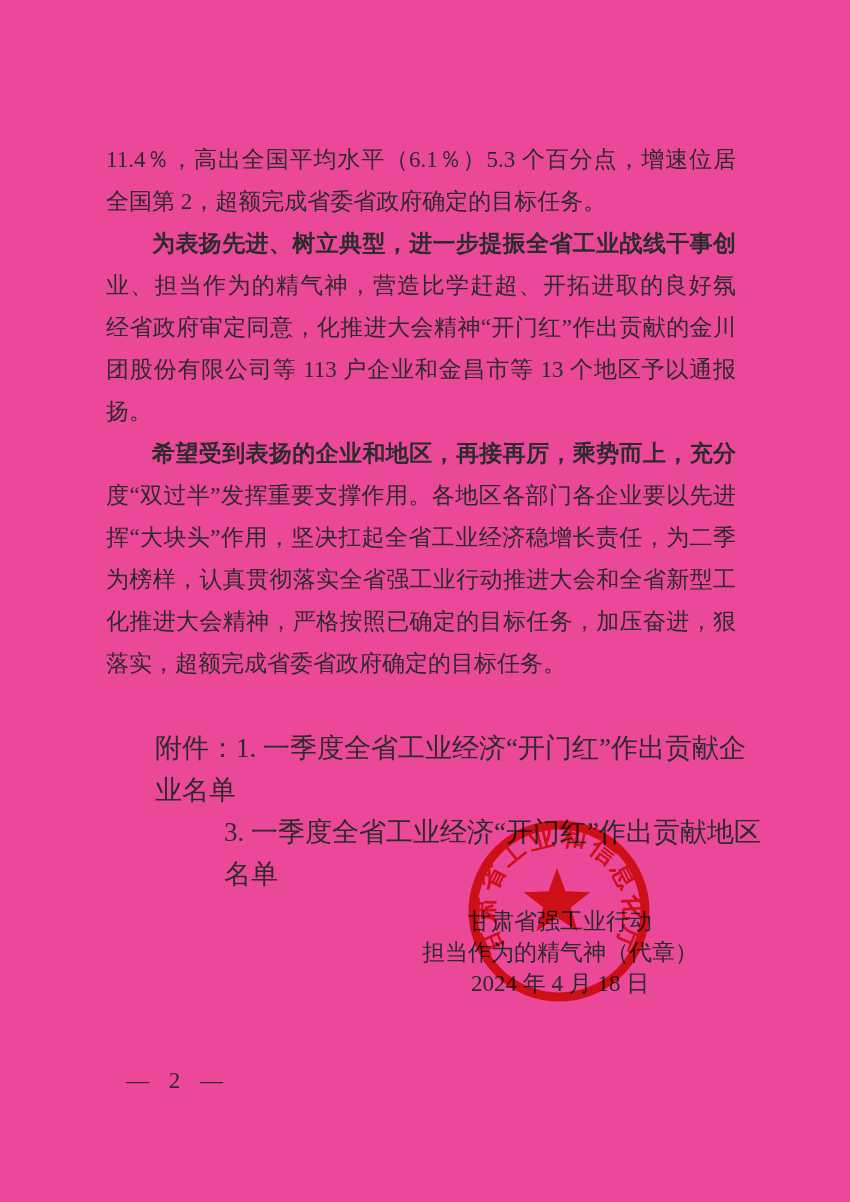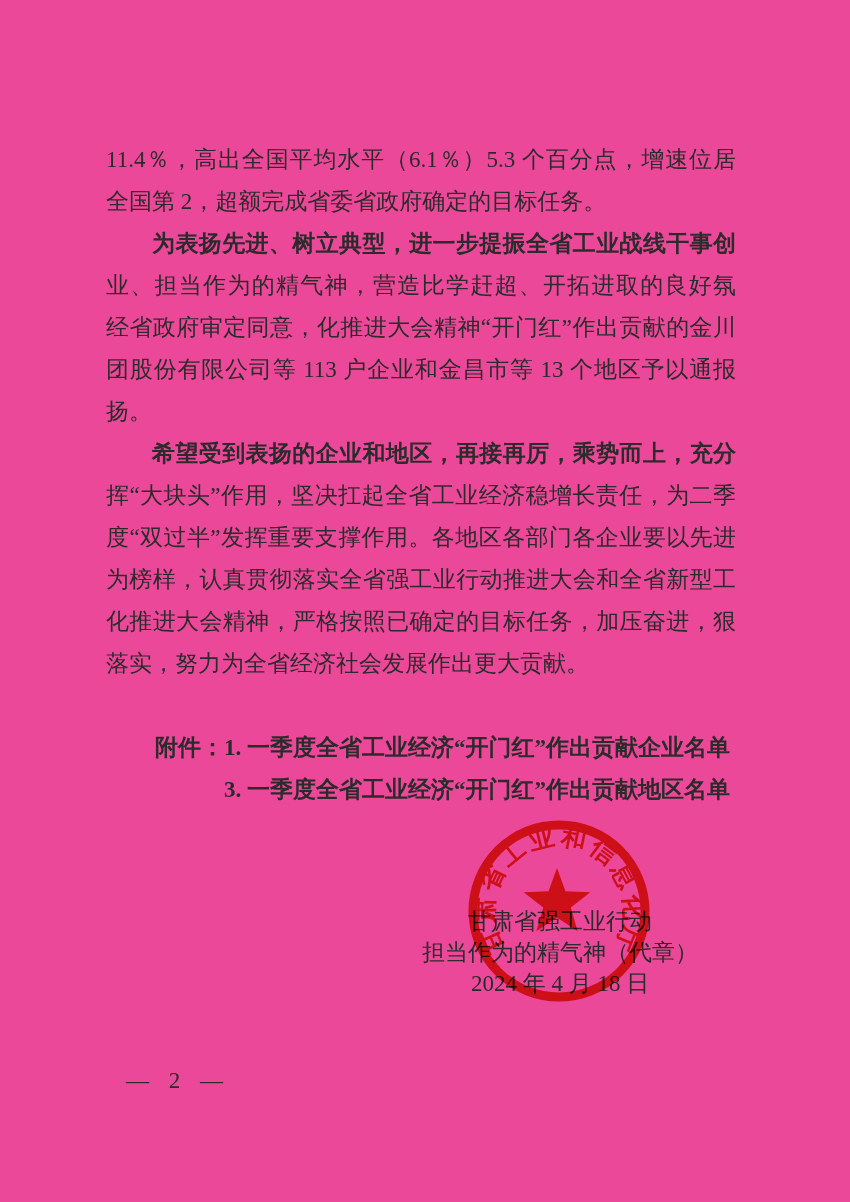--- a/index.html
+++ b/index.html
@@ -30,23 +30,22 @@
     text-align-last: justify;
     text-justify: inter-character;
   }
   .line.end { text-align: left; }
   .line.indent { padding-left: 46px; font-weight: bold; }
   .attachments {
     position: absolute;
     left: 106px;
     top: 727px;
     width: 660px;
-    font-size: 23px;
+    font-size: 27px;
     line-height: 42px;
-    font-weight: bold;
   }
   .attach-line-1 { padding-left: 49px; }
   .attach-line-2 { padding-left: 118px; }
   .signature-block {
     position: absolute;
     left: 375px;
     top: 906px;
     width: 370px;
     text-align: center;
     font-size: 23px;
@@ -85,25 +84,25 @@
 
   <div class="body-text">
     <div class="line fill">11.4％，高出全国平均水平（6.1％）5.3 个百分点，增速位居</div>
     <div class="line end">全国第 2，超额完成省委省政府确定的目标任务。</div>
     <div class="line fill indent">为表扬先进、树立典型，进一步提振全省工业战线干事创</div>
     <div class="line fill">业、担当作为的精气神，营造比学赶超、开拓进取的良好氛围，</div>
     <div class="line fill">经省政府审定同意，化推进大会精神“开门红”作出贡献的金川集</div>
     <div class="line fill">团股份有限公司等 113 户企业和金昌市等 13 个地区予以通报表</div>
     <div class="line end">扬。</div>
     <div class="line fill indent">希望受到表扬的企业和地区，再接再厉，乘势而上，充分发</div>
+    <div class="line fill">度“双过半”发挥重要支撑作用。各地区各部门各企业要以先进</div>
     <div class="line fill">挥“大块头”作用，坚决扛起全省工业经济稳增长责任，为二季</div>
-    <div class="line fill">度“双过半”发挥重要支撑作用。各地区各部门各企业要以先进</div>
     <div class="line fill">为榜样，认真贯彻落实全省强工业行动推进大会和全省新型工业</div>
     <div class="line fill">化推进大会精神，严格按照已确定的目标任务，加压奋进，狠抓</div>
-    <div class="line end">落实，努力为全省经济社会发展作出更大贡献。</div>
+    <div class="line end">落实，超额完成省委省政府确定的目标任务。</div>
   </div>
 
   <div class="attachments">
     <div class="attach-line-1">附件：1. 一季度全省工业经济“开门红”作出贡献企业名单</div>
     <div class="attach-line-2">3. 一季度全省工业经济“开门红”作出贡献地区名单</div>
   </div>
 
   <div class="signature-block">
     <div>甘肃省强工业行动</div>
     <div>担当作为的精气神（代章）</div>

